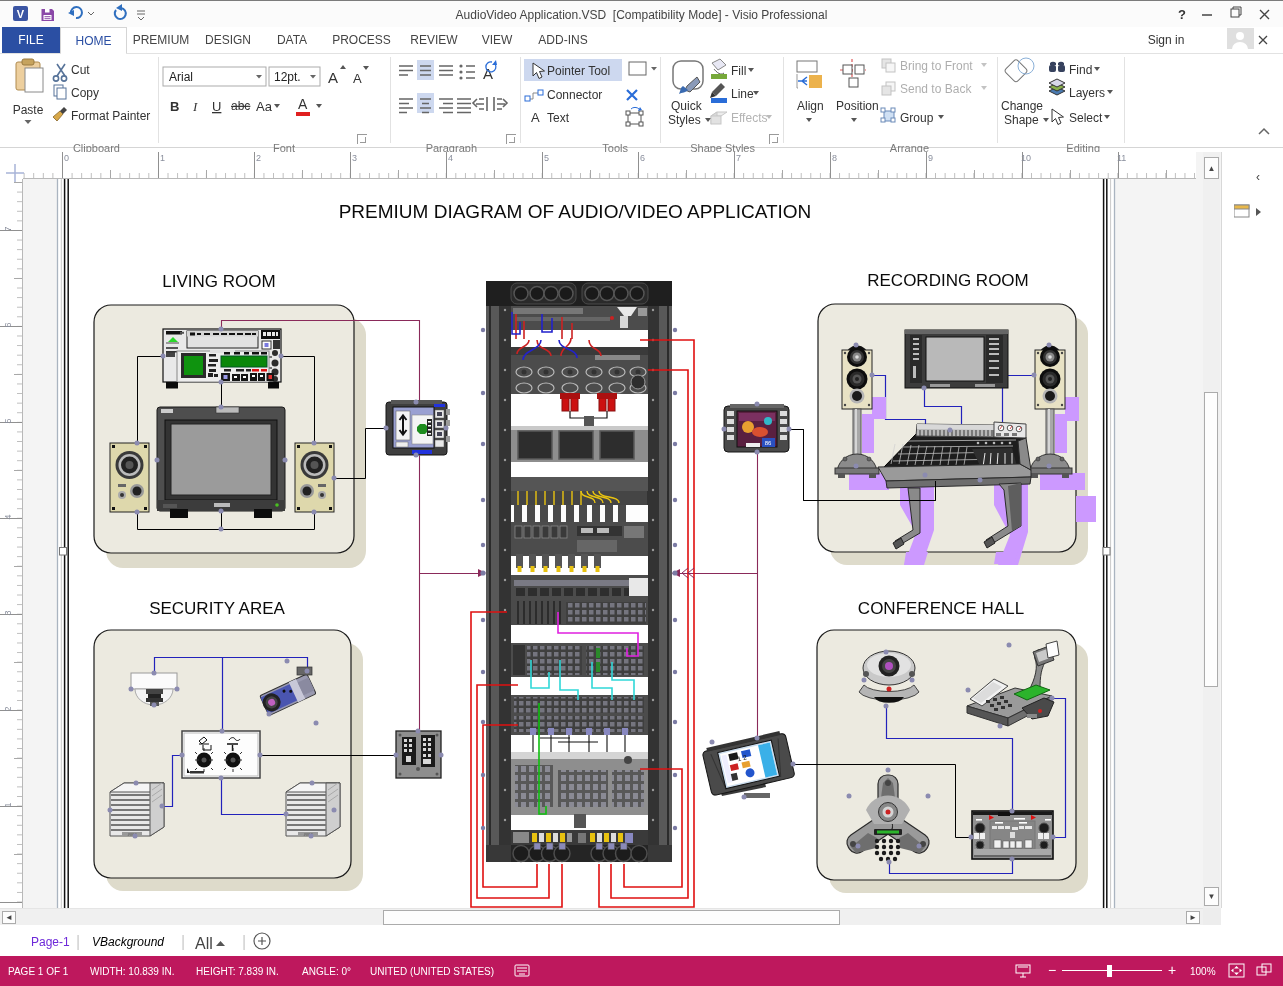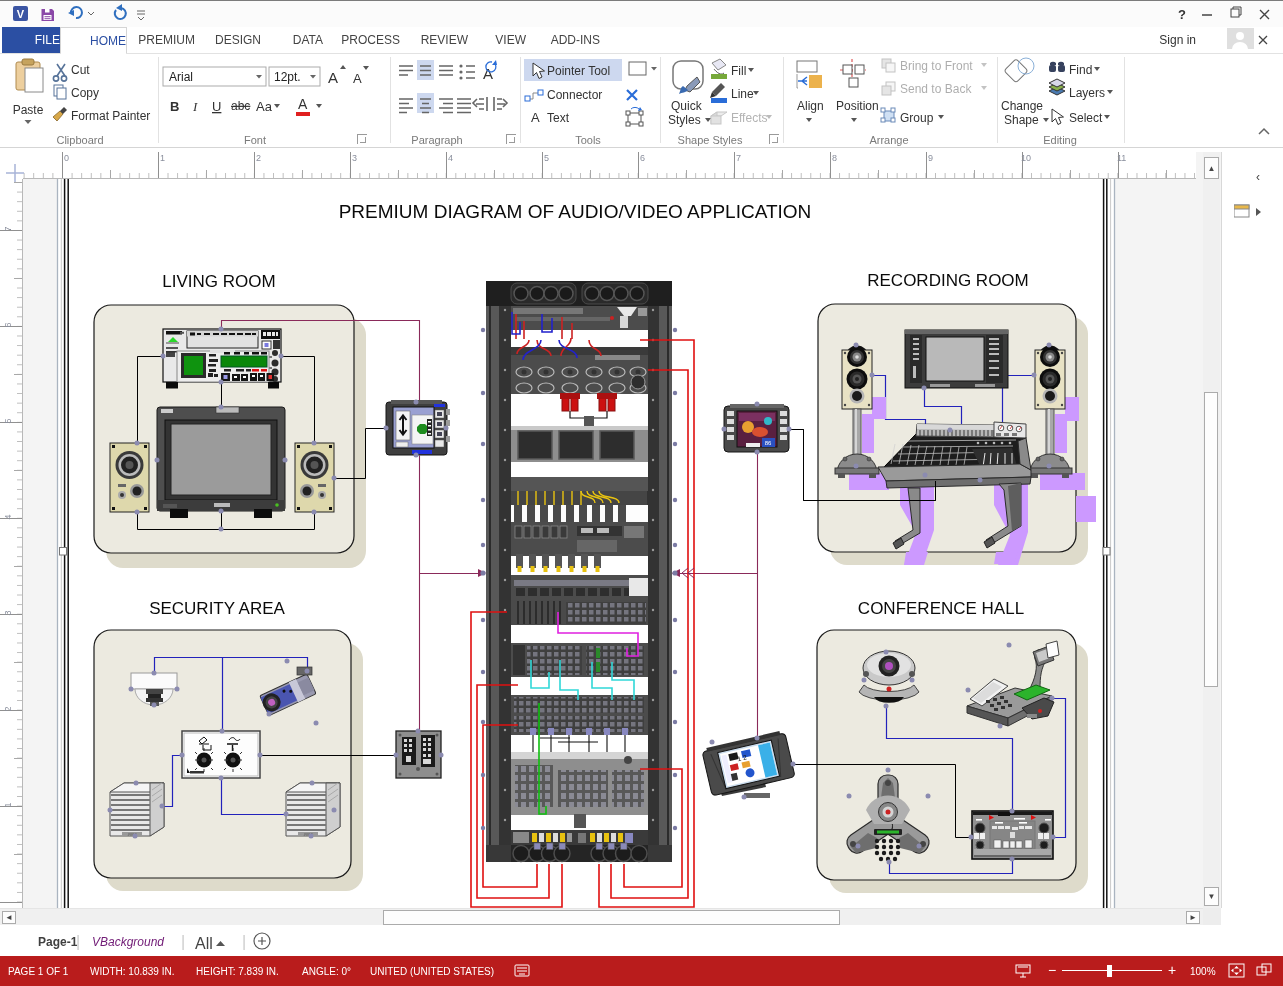--- a/index.html
+++ b/index.html
@@ -3,27 +3,27 @@
 <style>
 *{margin:0;padding:0;box-sizing:border-box}
 html,body{width:1283px;height:986px;overflow:hidden;font-family:"Liberation Sans",sans-serif;background:#fff}
 .abs{position:absolute}
 #app{position:relative;width:1283px;height:986px}
 
 #titlebar{position:absolute;left:0;top:0;width:1283px;height:27px;background:#fbfbfb;border-top:1px solid #7b7b7b}
 #title{position:absolute;left:0;right:0;top:7px;text-align:center;font-size:12px;color:#444}
 
 #tabrow{position:absolute;left:0;top:27px;width:1283px;height:26px;background:#fff}
-.tab{position:absolute;top:0;height:26px;line-height:26px;font-size:12px;color:#444;text-align:right}
+.tab{position:absolute;top:0;height:26px;line-height:26px;font-size:12px;color:#444;text-align:center}
 #filetab{left:2px;width:58px;background:#2b4fa3;color:#fff}
 #hometab{left:60px;width:67px;background:#fff;color:#2b4fa3;border:1px solid #d5d5d5;border-bottom:none}
 
 #ribbon{position:absolute;left:0;top:53px;width:1283px;height:95px;background:#fff;border-bottom:1px solid #d5d5d5;border-top:1px solid #e2e2e2}
 .gsep{position:absolute;top:3px;height:86px;width:1px;background:#e2e2e2}
-.glabel{position:absolute;top:80px;font-size:11px;color:#7a7a7a;text-align:center;white-space:nowrap}
+.glabel{position:absolute;top:88px;font-size:11px;color:#7a7a7a;text-align:right;white-space:nowrap}
 .launch{position:absolute;width:10px;height:10px;border-left:1px solid #9a9a9a;border-top:1px solid #9a9a9a}
 .launch:after{content:"";position:absolute;left:2px;top:2px;width:5px;height:5px;border-right:1px solid #9a9a9a;border-bottom:1px solid #9a9a9a}
 
 #canvaswrap{position:absolute;left:0;top:152px;width:1283px;height:756px;background:#f4f4f4}
 #hruler{position:absolute;left:23px;top:0;width:1173px;height:27px;background:#fff;border-bottom:1px solid #b8b8b8;
  background-image:
   linear-gradient(to right,transparent 0,transparent 0),
   repeating-linear-gradient(to right,#909090 0,#909090 1px,transparent 1px,transparent 96px),
   repeating-linear-gradient(to right,#a8a8a8 0,#a8a8a8 1px,transparent 1px,transparent 48px),
   repeating-linear-gradient(to right,#bdbdbd 0,#bdbdbd 1px,transparent 1px,transparent 9.6px);
@@ -39,28 +39,29 @@
  background-size:23px 96px,8px 48px,5px 9.6px;
  background-position:right 51px,right 3px,right 3px;
  background-repeat:repeat-y}
 .vnum{position:absolute;left:3px;width:10px;height:10px;line-height:10px;text-align:center;font-size:9px;color:#8a8f9d;transform:rotate(-90deg);transform-origin:center}
 #corner{position:absolute;left:0;top:0;width:23px;height:27px;background:#fff}
 
 #hscroll{position:absolute;left:0;top:908px;width:1203px;height:17px;background:#f0f0f0;border-top:1px solid #e5e5e5}
 #vscroll{position:absolute;left:1203px;top:0;width:17px;height:756px;background:#f0f0f0}
 .sbtn{position:absolute;background:#fdfdfd;border:1px solid #ababab;display:flex;align-items:center;justify-content:center;font-size:8px;color:#444}
 #tabsrow{position:absolute;left:0;top:925px;width:1283px;height:31px;background:#fff}
-#statusbar{position:absolute;left:0;top:956px;width:1283px;height:30px;background:#b91c1c;color:#fff;font-size:10px}
+#statusbar{position:absolute;left:0;top:956px;width:1283px;height:30px;background:#be185d;color:#fff;font-size:10px}
 .st{position:absolute;top:10px;white-space:nowrap}
 #rightpanel{position:absolute;left:1221px;top:152px;width:62px;height:756px;background:#fff;border-left:1px solid #d8d8d8}
 </style></head>
 <body>
 <div id="app">
 
   <div id="titlebar">
+    <div id="title">AudioVideo Application.VSD&nbsp; [Compatibility Mode] - Visio Professional</div>
     <svg class="abs" style="left:0;top:0" width="300" height="27">
       <rect x="13" y="5" width="15" height="15" rx="2" fill="#3b55a3"></rect>
       <text x="20.5" y="17" fill="#fff" font-size="11" font-weight="bold" text-anchor="middle">V</text>
       <g>
           <path d="M 41.5 8 h 10.5 l 2 2 v 10 h -12.5 z" fill="#8b48a8"></path>
           <rect x="45" y="8" width="4.5" height="3.5" fill="#fff"></rect>
           <rect x="43.5" y="14" width="8" height="5" fill="#fff"></rect>
           <rect x="44.5" y="15.2" width="6" height="1" fill="#8b48a8"></rect>
           <rect x="44.5" y="17.2" width="6" height="1" fill="#8b48a8"></rect>
         </g>
@@ -1413,23 +1414,23 @@
   </div>
 
   <div style="position:absolute;left:1203px;top:908px;width:18px;height:17px;background:#ededed"></div>
     <div style="position:absolute;left:1221px;top:908px;width:62px;height:17px;background:#fff"></div>
     <div id="hscroll">
     <div class="sbtn" style="left:2px;top:2px;width:14px;height:13px">◄</div>
     <div class="sbtn" style="left:1186px;top:2px;width:14px;height:13px">►</div>
     <div style="position:absolute;left:383px;top:1px;width:457px;height:15px;background:#fdfdfd;border:1px solid #ababab"></div>
   </div>
   <div id="tabsrow">
-    <div style="position:absolute;left:38px;top:10px;font-size:12px;font-weight:bold;color:#404040">Page-1</div>
+    <div style="position:absolute;left:31px;top:10px;font-size:12px;font-weight:normal;color:#6d28d9">Page-1</div>
     <div style="position:absolute;left:76px;top:8px;color:#ccc">|</div>
-    <div style="position:absolute;left:92px;top:10px;font-size:12px;font-style:italic;color:#701a75">VBackground</div>
+    <div style="position:absolute;left:92px;top:10px;font-size:12px;font-style:italic;color:#000000">VBackground</div>
     <div style="position:absolute;left:181px;top:8px;color:#ccc">|</div>
     <div style="position:absolute;left:195px;top:10px;font-size:16px;color:#444">All</div>
     <svg class="abs" style="left:215px;top:15px" width="12" height="8">
         <path d="M 1 6 L 5.5 1 L 10 6 z" fill="#555"></path>
       </svg>
     <div style="position:absolute;left:242px;top:8px;color:#ccc">|</div>
     <svg class="abs" style="left:253px;top:7px" width="20" height="20">
         <circle cx="9" cy="9" r="8" fill="none" stroke="#555" stroke-width="1.2"></circle>
         <path d="M 9 5 v 8 M 5 9 h 8" stroke="#555" stroke-width="1.2"></path>
       </svg>

